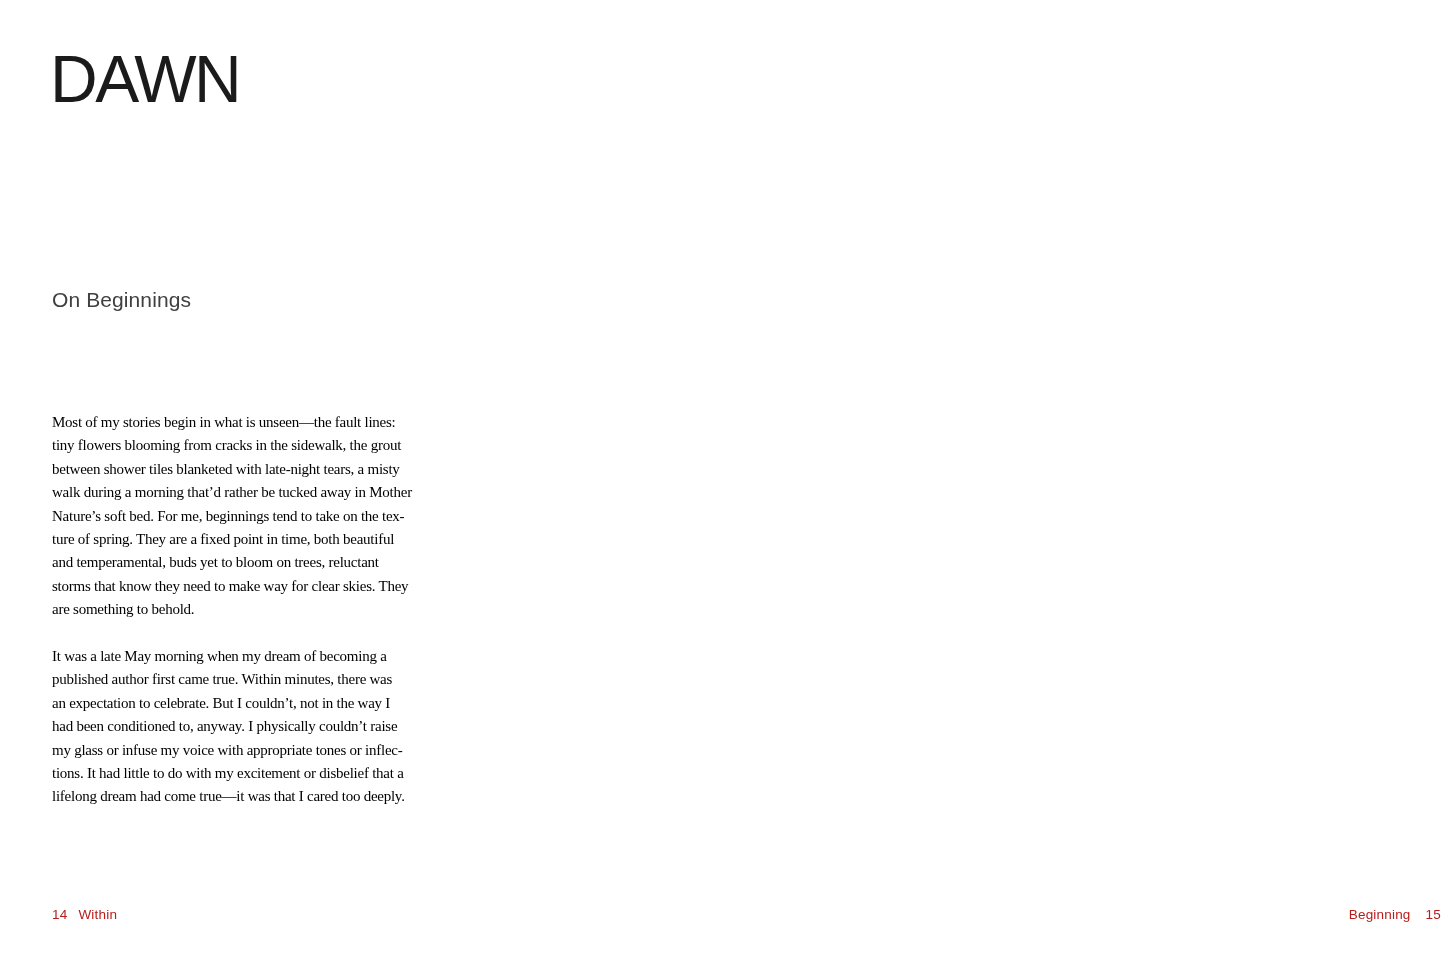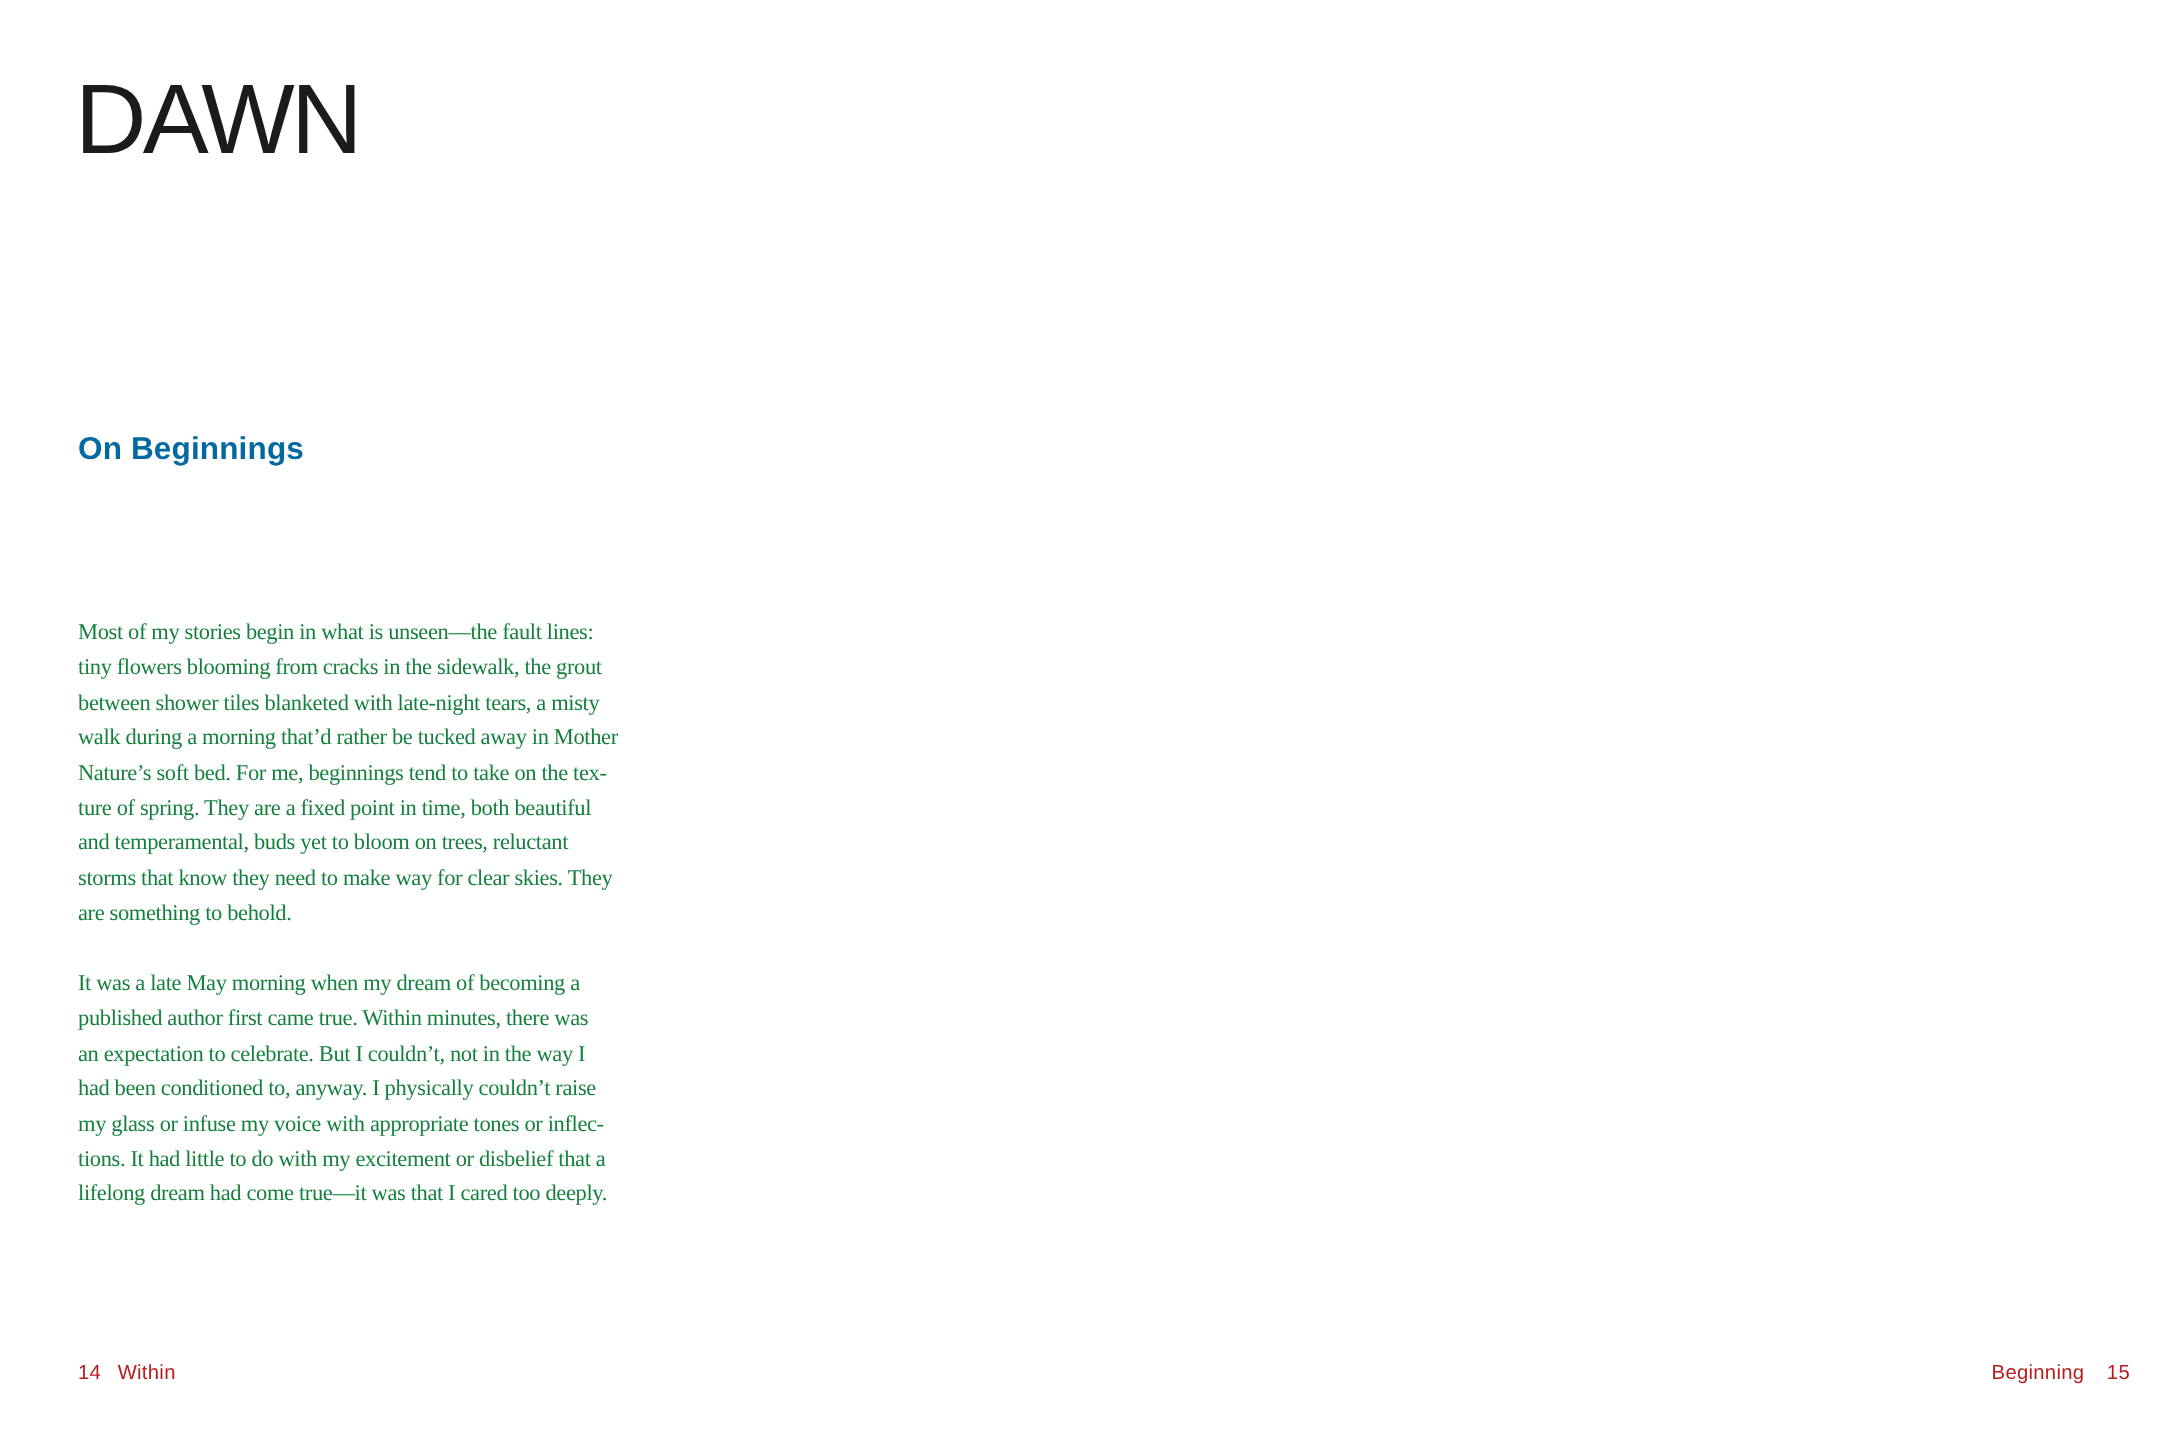--- a/index.html
+++ b/index.html
@@ -17,20 +17,21 @@
   }
   .spread {
     position: absolute;
     inset: 0;
     background: #ffffff;
   }
   .page {
     position: absolute;
     top: 0;
     height: 965px;
+    padding-left: 21px;
   }
   .page-left  { left: 0;     width: 722px; }
   .page-right { left: 722px; width: 723px; }
 
   .chapter-title {
     position: absolute;
     left: 50px;
     top: 44px;
     margin: 0;
     font-family: "Liberation Sans", sans-serif;
@@ -39,34 +40,34 @@
     line-height: 70px;
     letter-spacing: -2.5px;
     color: #1b1b1b;
   }
   .section-heading {
     position: absolute;
     left: 52px;
     top: 287px;
     margin: 0;
     font-family: "Liberation Sans", sans-serif;
-    font-weight: 700;
+    font-weight: 400;
     font-size: 21px;
     line-height: 26px;
     letter-spacing: 0.1px;
-    color: #0369a1;
+    color: #404040;
   }
   .body-col {
     position: absolute;
     width: 440px;
     font-size: 15px;
     line-height: 23.4px;
     letter-spacing: -0.25px;
     white-space: pre-line;
-    color: #15803d;
+    color: #000000;
   }
   .body-col p {
     margin: 0 0 23.4px 0;
   }
   .body-left  { left: 52px;   top: 411px; }
 
   .page-footer {
     position: absolute;
     top: 907px;
     display: flex;

